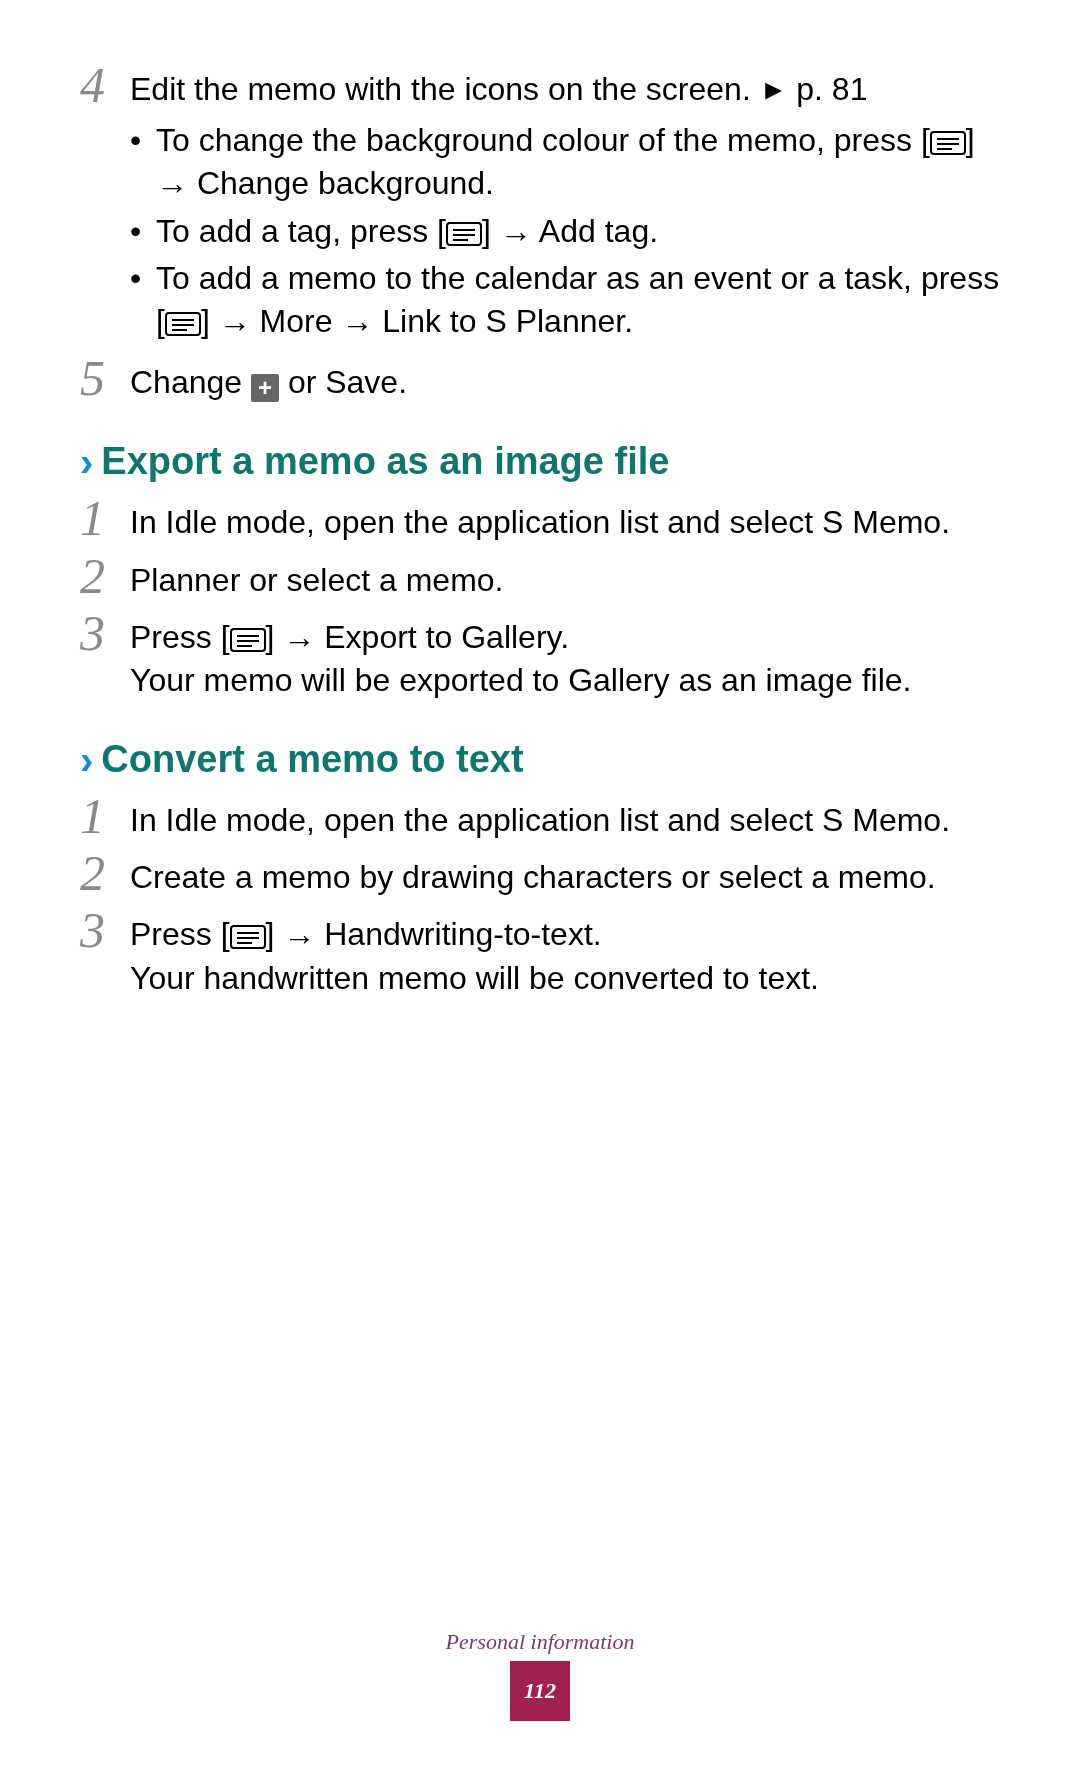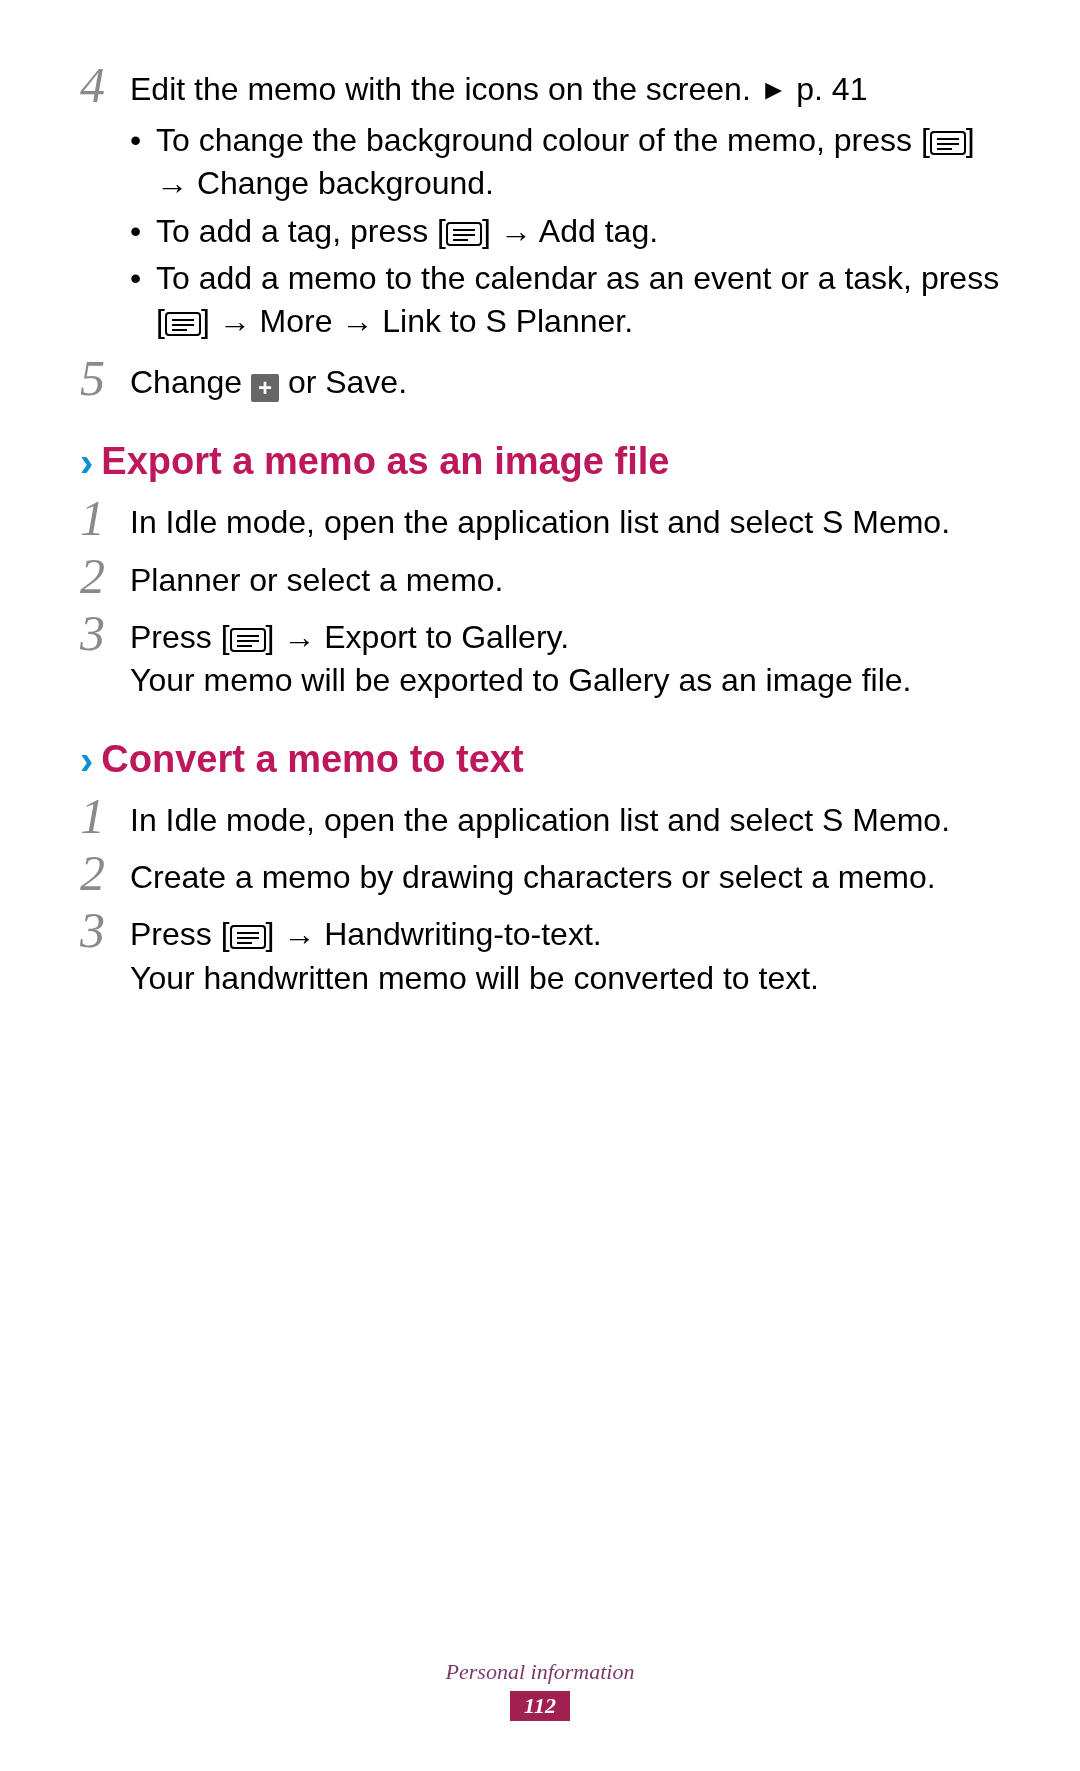--- a/index.html
+++ b/index.html
@@ -13,45 +13,45 @@
 
   .sub-bullets { margin-top: 8px; }
   .sub-bullet { display: flex; align-items: flex-start; margin-bottom: 4px; }
   .sub-bullet .dot { width: 26px; flex: 0 0 26px; font-size: 32px; line-height: 1.35; }
   .sub-bullet .btext { flex: 1; font-size: 32px; line-height: 1.35; }
 
   .bold { font-weight: 400; }
 
   .section-heading { display: flex; align-items: center; margin-top: 36px; margin-bottom: 10px; }
   .chevron { color: #0b8fd6; font-size: 40px; font-weight: 900; margin-right: 8px; line-height: 1; font-family: Arial, sans-serif; }
-  .heading-text { font-size: 38px; font-weight: 700; color: #be185d; }
+  .heading-text { font-size: 38px; font-weight: 700; color: #0f766e; }
 
   .note-row { display: flex; align-items: flex-start; margin-top: 10px; }
   .note-icon { width: 52px; height: 52px; flex: 0 0 52px; margin-right: 16px; margin-top: 2px; }
   .note-text { flex: 1; font-size: 32px; line-height: 1.35; }
   .plus-icon { display: inline-block; width: 28px; height: 28px; background: #666; color: #fff; font-size: 24px; line-height: 28px; text-align: center; vertical-align: -3px; font-weight: 700; border-radius: 2px; }
   .play-icon { display: inline-block; font-size: 28px; vertical-align: 1px; }
 
   .menu-svg { width: 36px; height: 24px; display: inline-block; vertical-align: -4px; }
 
   .footer { position: absolute; bottom: 50px; left: 0; right: 0; text-align: center; }
   .footer-title { font-style: italic; font-family: Georgia, "Times New Roman", serif; font-size: 22px; color: #7a3a6a; margin-bottom: 6px; }
-  .page-num { display: inline-block; background: #a02050; color: #fff; font-size: 22px; font-weight: 700; font-style: italic; padding: 2px 14px; font-family: Georgia, serif; }
+  .page-num { display: inline-block; background: #a02050; color: #fff; font-size: 22px; font-weight: 700; font-style: italic; padding: 17px 14px; font-family: Georgia, serif; }
 
 </style>
 </head>
 <body>
 
 <div class="page">
   <div class="content">
 
     <div class="step">
       <div class="step-num">4</div>
       <div class="step-body">
-        <span>Edit the memo with the icons on the screen. </span><span class="play-icon">►</span> <span>p. 41</span>
+        <span>Edit the memo with the icons on the screen. </span><span class="play-icon">►</span> <span>p. 81</span>
         <div class="sub-bullets">
           <div class="sub-bullet">
             <div class="dot">•</div>
             <div class="btext">
               <span>To change the background colour of the memo, press [</span><svg class="menu-svg" viewBox="0 0 36 24">
                   <rect x="1" y="1" width="34" height="22" rx="3" fill="none" stroke="#000" stroke-width="2"></rect>
                   <line x1="7" y1="8" x2="29" y2="8" stroke="#000" stroke-width="2"></line>
                   <line x1="7" y1="13" x2="29" y2="13" stroke="#000" stroke-width="2"></line>
                   <line x1="7" y1="18" x2="22" y2="18" stroke="#000" stroke-width="2"></line>
                 </svg><span>] → </span><span class="bold">Change background</span><span>.</span>

